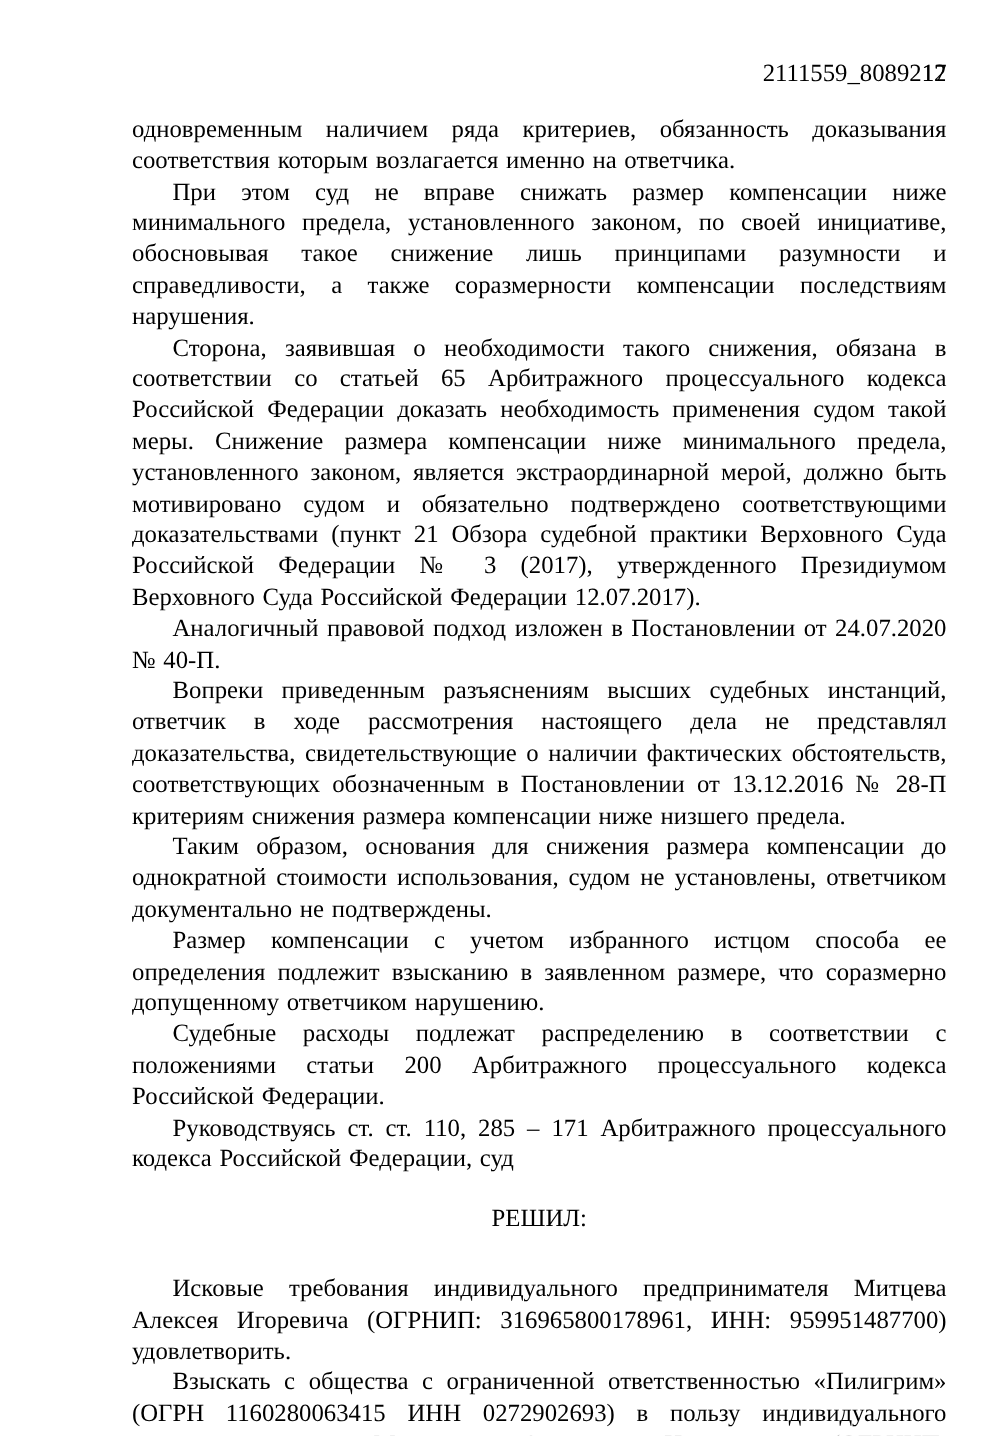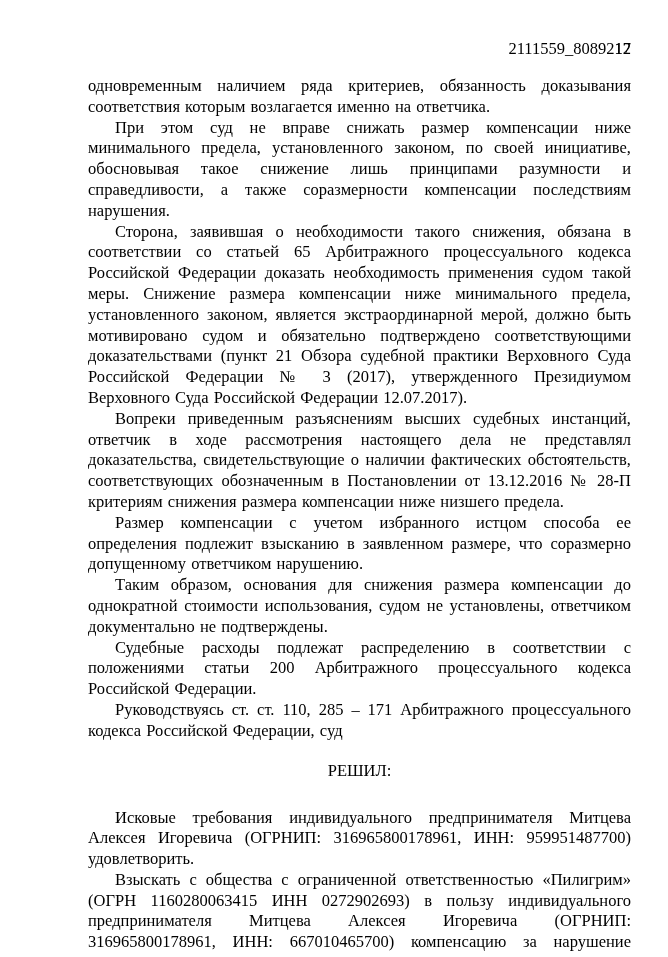--- a/index.html
+++ b/index.html
@@ -68,23 +68,24 @@
 
     <div class="page-header">
       <span class="page-number">17</span>
       <span class="document-id">2111559_8089212</span>
     </div>
 
     <div class="body-text">
       <p class="continuation">одновременным наличием ряда критериев, обязанность доказывания соответствия которым возлагается именно на ответчика.</p>
       <p>При этом суд не вправе снижать размер компенсации ниже минимального предела, установленного законом, по своей инициативе, обосновывая такое снижение лишь принципами разумности и справедливости, а также соразмерности компенсации последствиям нарушения.</p>
       <p>Сторона, заявившая о необходимости такого снижения, обязана в соответствии со статьей 65 Арбитражного процессуального кодекса Российской Федерации доказать необходимость применения судом такой меры. Снижение размера компенсации ниже минимального предела, установленного законом, является экстраординарной мерой, должно быть мотивировано судом и обязательно подтверждено соответствующими доказательствами (пункт 21 Обзора судебной практики Верховного Суда Российской Федерации № 3 (2017), утвержденного Президиумом Верховного Суда Российской Федерации 12.07.2017).</p>
+      <p>Аналогичный правовой подход изложен в Постановлении от 24.07.2020 № 40-П.</p>
       <p>Вопреки приведенным разъяснениям высших судебных инстанций, ответчик в ходе рассмотрения настоящего дела не представлял доказательства, свидетельствующие о наличии фактических обстоятельств, соответствующих обозначенным в Постановлении от 13.12.2016 № 28-П критериям снижения размера компенсации ниже низшего предела.</p>
+      <p>Таким образом, основания для снижения размера компенсации до однократной стоимости использования, судом не установлены, ответчиком документально не подтверждены.</p>
       <p>Размер компенсации с учетом избранного истцом способа ее определения подлежит взысканию в заявленном размере, что соразмерно допущенному ответчиком нарушению.</p>
-      <p>Таким образом, основания для снижения размера компенсации до однократной стоимости использования, судом не установлены, ответчиком документально не подтверждены.</p>
       <p>Судебные расходы подлежат распределению в соответствии с положениями статьи 200 Арбитражного процессуального кодекса Российской Федерации.</p>
       <p>Руководствуясь ст. ст. 110, 285 – 171 Арбитражного процессуального кодекса Российской Федерации, суд</p>
 
       <div class="ruling-heading">РЕШИЛ:</div>
 
       <p>Исковые требования индивидуального предпринимателя Митцева Алексея Игоревича (ОГРНИП: 316965800178961, ИНН: 959951487700) удовлетворить.</p>
       <p>Взыскать с общества с ограниченной ответственностью «Пилигрим» (ОГРН 1160280063415 ИНН 0272902693) в пользу индивидуального предпринимателя Митцева Алексея Игоревича (ОГРНИП: 316965800178961, ИНН: 667010465700) компенсацию за нарушение исключительных прав в</p>
     </div>
 
   </div>

